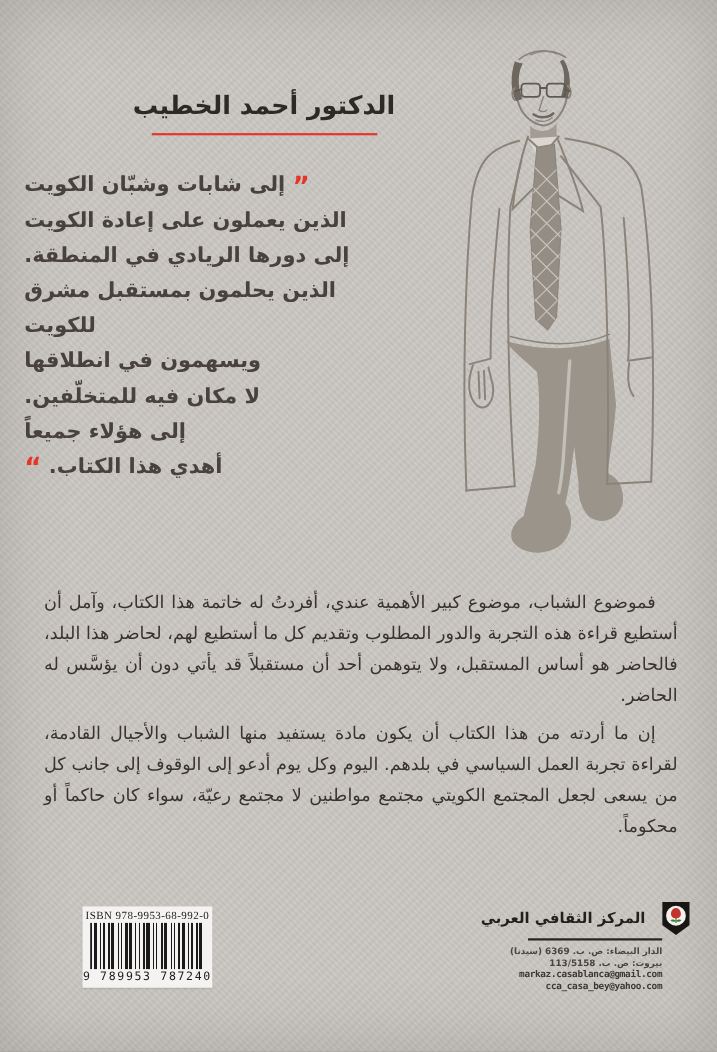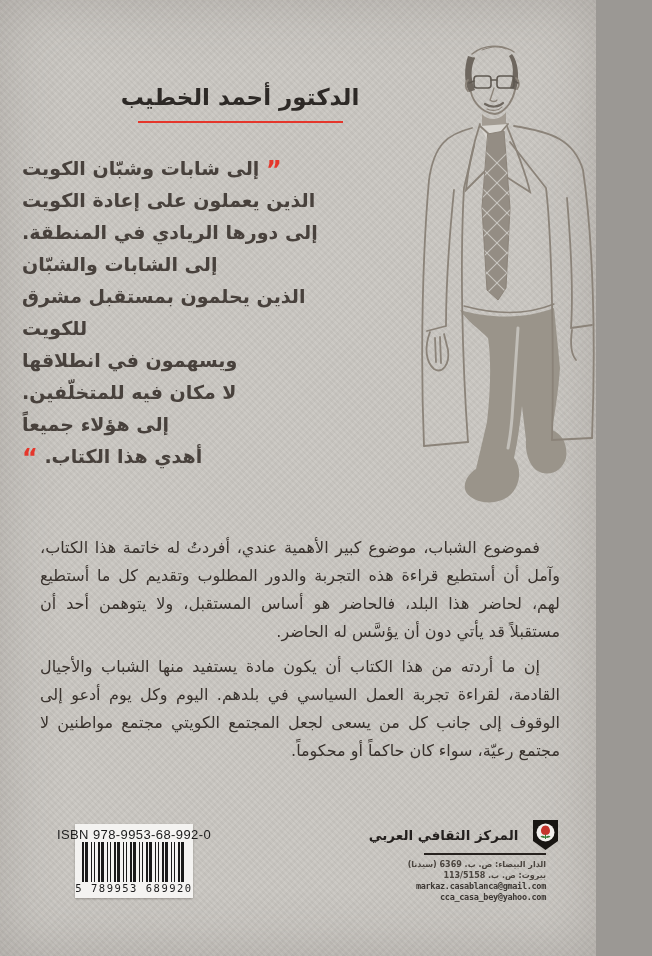--- a/index.html
+++ b/index.html
@@ -2,21 +2,21 @@
 <html lang="ar"><head>
 <meta charset="utf-8">
 <style>
   html,body{margin:0;padding:0;}
   body{
     width:652px;height:956px;
     font-family:"DejaVu Sans",sans-serif;
     background:#9b9894;
   }
   .cover{
-    position:relative;width:596px;height:956px;overflow:hidden;
+    position:relative;width:652px;height:956px;overflow:hidden;
     background-color:#c8c5c0;
     background-image:
       repeating-linear-gradient(45deg, rgba(255,255,255,0.05) 0 2px, rgba(0,0,0,0.018) 2px 4px),
       repeating-linear-gradient(-45deg, rgba(255,255,255,0.04) 0 3px, rgba(0,0,0,0.014) 3px 6px);
     box-shadow:inset 0 0 60px rgba(90,85,78,.25);
   }
 
   
   .title-wrap{position:absolute;left:85px;top:82px;width:310px;text-align:center;direction:rtl;}
   .author-title{
@@ -44,34 +44,34 @@
   }
   .body-text p{margin:0 0 7px 0;text-indent:20px;}
 
   
   .barcode-box{
     position:absolute;left:75px;top:824px;width:118px;height:74px;
     background:#f4f3f1;box-sizing:border-box;padding:3px 5px 4px 5px;
     box-shadow:0 1px 2px rgba(60,55,50,.35);
     display:flex;flex-direction:column;align-items:center;justify-content:space-between;
   }
-  .isbn-label{font-size:13px;color:#1b1b1b;letter-spacing:.4px;white-space:nowrap;font-family:Liberation Sans, sans-serif;}
+  .isbn-label{font-size:10px;color:#1b1b1b;letter-spacing:.4px;white-space:nowrap;font-family:Liberation Serif, serif;}
   .bars{
     width:104px;height:42px;
     background:repeating-linear-gradient(90deg,
       #1a1a1a 0 2px,#f4f3f1 2px 3px,
       #1a1a1a 3px 6px,#f4f3f1 6px 9px,
       #1a1a1a 9px 10px,#f4f3f1 10px 12px,
       #1a1a1a 12px 13px,#f4f3f1 13px 16px);
   }
   .isbn-digits{font-size:10.5px;color:#1b1b1b;letter-spacing:1.5px;white-space:nowrap;font-family:"DejaVu Sans Mono",monospace;}
 
   
   .publisher{position:absolute;right:50px;top:820px;width:165px;text-align:right;}
-  .pub-top{display:flex;align-items:center;justify-content:center;gap:15px;}
+  .pub-top{display:flex;align-items:center;justify-content:flex-start;gap:15px;}
   .pub-name{font-size:13.5px;font-weight:bold;color:#231f1d;direction:rtl;white-space:nowrap;line-height:30px;}
   .pub-logo{width:25px;height:30px;flex:0 0 auto;}
   .pub-rule{height:2px;background:#27221f;margin:3px 0 4px 0;width:122px;margin-left:auto;}
   .pub-ar{font-size:8px;font-weight:bold;color:#4a443e;line-height:11px;direction:rtl;}
   .pub-email{font-size:8.5px;font-weight:bold;color:#3c3733;line-height:11px;font-family:"DejaVu Sans Mono",monospace;letter-spacing:-0.3px;}
 </style>
 </head>
 <body>
 
 <div class="cover">
@@ -137,37 +137,36 @@
         <path d="M70,100 L120,150 M70,120 L120,170 M70,140 L120,190 M70,160 L120,210 M70,180 L120,230 M70,200 L120,250 M70,220 L120,270"></path>
         <path d="M120,100 L70,150 M120,120 L70,170 M120,140 L70,190 M120,160 L70,210 M120,180 L70,230 M120,200 L70,250 M120,220 L70,270"></path>
       </g>
     </g>
   </svg>
 
   <div class="dedication">
     <div><span class="q">”</span> <span>إلى شابات وشبّان الكويت</span></div>
     <div>الذين يعملون على إعادة الكويت</div>
     <div>إلى دورها الريادي في المنطقة.</div>
-    <div>إلى الشابات والشبّان</div>
     <div>الذين يحلمون بمستقبل مشرق للكويت</div>
     <div>ويسهمون في انطلاقها</div>
     <div>لا مكان فيه للمتخلّفين.</div>
     <div>إلى هؤلاء جميعاً</div>
     <div><span>أهدي هذا الكتاب.</span> <span class="q">“</span></div>
   </div>
 
   <div class="body-text">
     <p>فموضوع الشباب، موضوع كبير الأهمية عندي، أفردتُ له خاتمة هذا الكتاب، وآمل أن أستطيع قراءة هذه التجربة والدور المطلوب وتقديم كل ما أستطيع لهم، لحاضر هذا البلد، فالحاضر هو أساس المستقبل، ولا يتوهمن أحد أن مستقبلاً قد يأتي دون أن يؤسَّس له الحاضر.</p>
     <p>إن ما أردته من هذا الكتاب أن يكون مادة يستفيد منها الشباب والأجيال القادمة، لقراءة تجربة العمل السياسي في بلدهم. اليوم وكل يوم أدعو إلى الوقوف إلى جانب كل من يسعى لجعل المجتمع الكويتي مجتمع مواطنين لا مجتمع رعيّة، سواء كان حاكماً أو محكوماً.</p>
   </div>
 
   <div class="barcode-box">
     <div class="isbn-label">ISBN 978-9953-68-992-0</div>
     <div class="bars"></div>
-    <div class="isbn-digits">5 789953 689920</div>
+    <div class="isbn-digits">9 789953 787240</div>
   </div>
 
   <div class="publisher">
     <div class="pub-top">
       <span class="pub-name">المركز الثقافي العربي</span>
       <svg class="pub-logo" viewBox="0 0 25 30" xmlns="http://www.w3.org/2000/svg">
         <path d="M0,0 H25 V21 L12.5,30 L0,21 Z" fill="#181512"></path>
         <circle cx="12.5" cy="12.5" r="9" fill="#f2f0ed"></circle>
         <path d="M12.5,5.5 C9.5,5.5 8,8.5 8,11 C8,13.5 10,15 12.5,15 C15,15 17,13.5 17,11 C17,8.5 15.5,5.5 12.5,5.5 Z M10.5,6.5 L12.5,9 L14.5,6.5" fill="#c4342c"></path>
         <path d="M12,14.5 h1 v4.5 h-1 Z" fill="#3a7d3a"></path>

